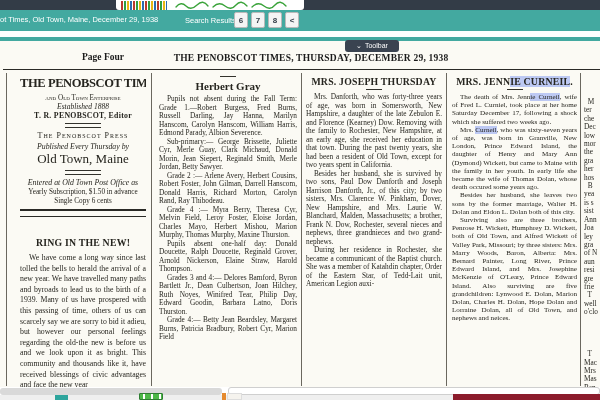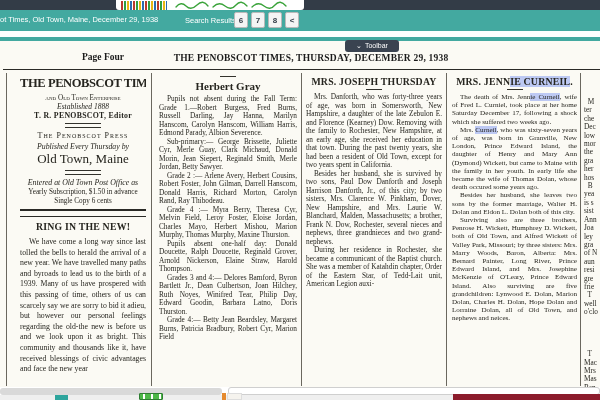--- a/index.html
+++ b/index.html
@@ -48,21 +48,21 @@
   .mast-est{font-style:italic;font-size:7.5px;text-align:center;}
   .mast-editor{font-size:7.8px;font-weight:bold;text-align:center;letter-spacing:.3px;}
   .rule2{width:36px;height:3px;border-top:1px solid #33322c;border-bottom:1px solid #33322c;margin:3px auto;}
   .mast-italic{font-style:italic;font-size:7.8px;text-align:center;margin-top:2px;}
   .mast-italic2{font-style:italic;font-size:7.8px;text-align:center;}
   .mast-press{font-variant:small-caps;font-size:8px;text-align:center;letter-spacing:1px;}
   .mast-plain{font-size:13px;text-align:center;}
   .mast-plain2{font-size:7.2px;text-align:center;margin-top:1px;}
   .rule-heavy{height:5px;border-top:2px solid #2a2a26;border-bottom:1px solid #2a2a26;margin:4px 0 3px;}
   .h1{font-weight:bold;font-size:9.8px;text-align:center;letter-spacing:.2px;margin:2px 0 1px;white-space:nowrap;}
-  .col0 .h1{margin-top:4px;margin-bottom:5px;}
+  .col0 .h1{margin-top:20px;margin-bottom:5px;}
   .shortrule{width:16px;height:0;border-top:1px solid #33322c;margin:2px auto 3px;}
   .byline{font-weight:bold;font-size:11px;text-align:center;margin-bottom:3px;}
   .para{font-size:7.3px;line-height:8.5px;text-align:justify;text-indent:8px;}
   .col0 .para{font-size:7.8px;line-height:10.6px;text-indent:9px;}
   .col3 .para{font-size:7.1px;line-height:8.2px;}
   .hl{background:#bdc9f3;margin-top:15px;}
   .frag{font-size:7.3px;line-height:8.4px;white-space:pre;margin-top:24px;}
   
   .bot-gray{position:absolute;left:0;top:388px;width:222px;height:7px;background:#d9d9d9;border-radius:3px;}
   .bot-white{position:absolute;left:228px;top:387px;width:372px;height:8px;background:#fff;

